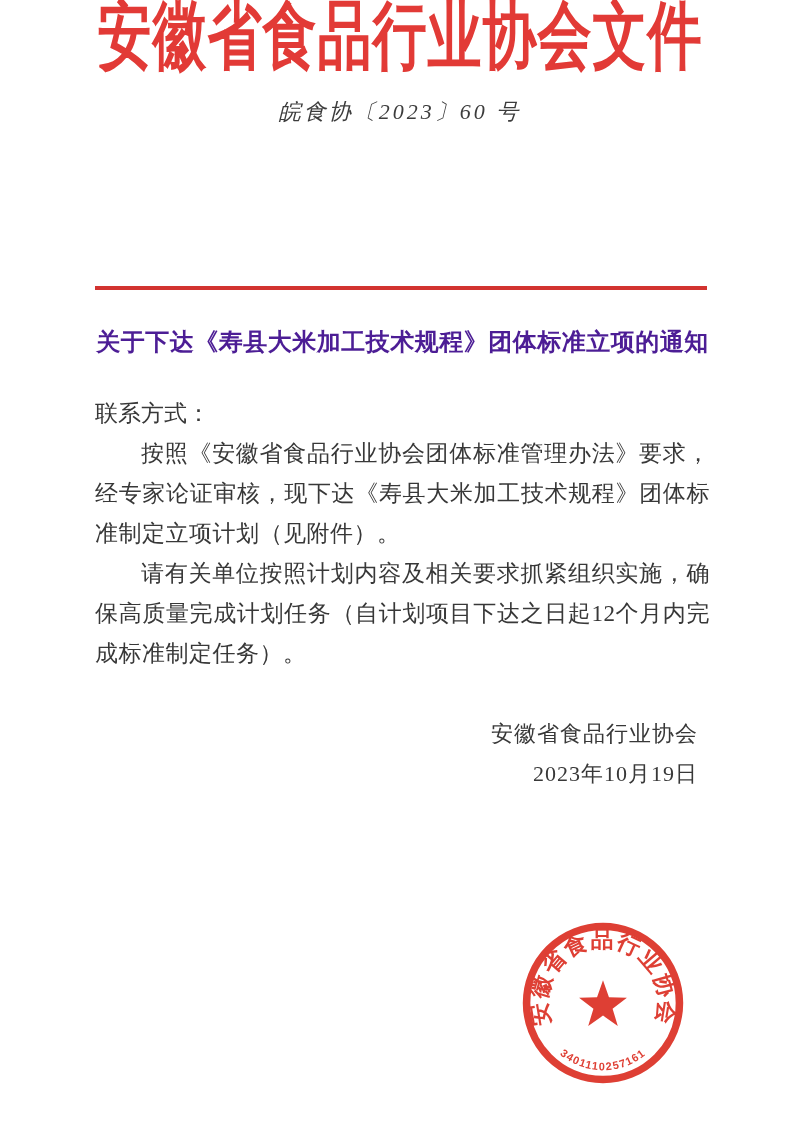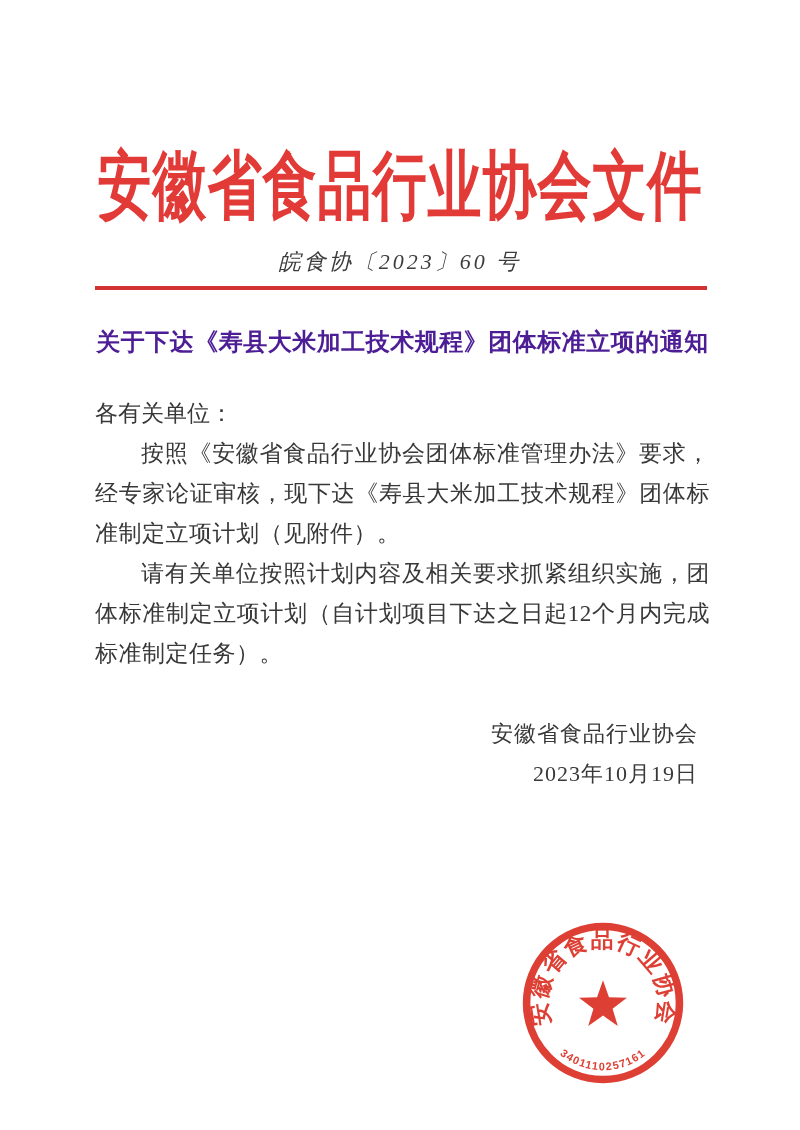--- a/index.html
+++ b/index.html
@@ -8,21 +8,21 @@
     width: 800px; height: 1130px;
     font-family: "Liberation Serif", "DejaVu Serif", serif;
     position: relative; overflow: hidden;
   }
   .page {
     position: absolute; inset: 0;
     background: #ffffff;
   }
 
   
-  .letterhead { padding-top: 150px; text-align: center; }
+  .letterhead { text-align: center; }
   .org-title {
     display: inline-block;
     font-size: 54px;
     font-weight: 700;
     color: #e23a36;
     letter-spacing: 1px;
     transform: scaleY(1.38);
     transform-origin: center;
     white-space: nowrap;
     font-family: "Liberation Serif", "DejaVu Serif", serif;
@@ -107,25 +107,25 @@
   <div class="letterhead">
     <div class="org-title">安徽省食品行业协会文件</div>
     <div class="doc-number">皖食协〔2023〕60 号</div>
   </div>
 
   <div class="red-rule"></div>
 
   <div class="content">
     <h2 class="doc-title">关于下达《寿县大米加工技术规程》团体标准立项的通知</h2>
 
-    <p class="salutation">各有关单位：</p>
+    <p class="salutation">联系方式：</p>
 
     <p class="para">按照《安徽省食品行业协会团体标准管理办法》要求，经专家论证审核，现下达《寿县大米加工技术规程》团体标准制定立项计划（见附件）。</p>
 
-    <p class="para">请有关单位按照计划内容及相关要求抓紧组织实施，团体标准制定立项计划（自计划项目下达之日起12个月内完成标准制定任务）。</p>
+    <p class="para">请有关单位按照计划内容及相关要求抓紧组织实施，确保高质量完成计划任务（自计划项目下达之日起12个月内完成标准制定任务）。</p>
 
 
 
     <div class="sign-block">
       <div class="signature">安徽省食品行业协会</div>
       <div class="sign-date">2023年10月19日</div>
     </div>
   </div>
 
   <div class="seal">

